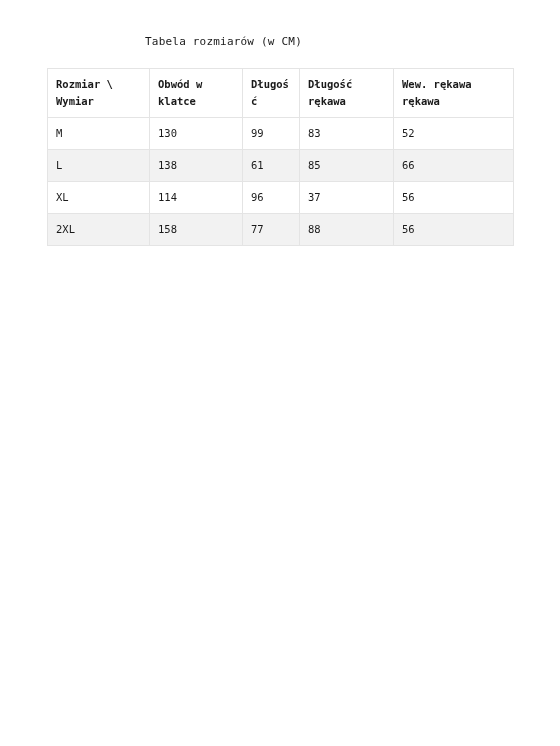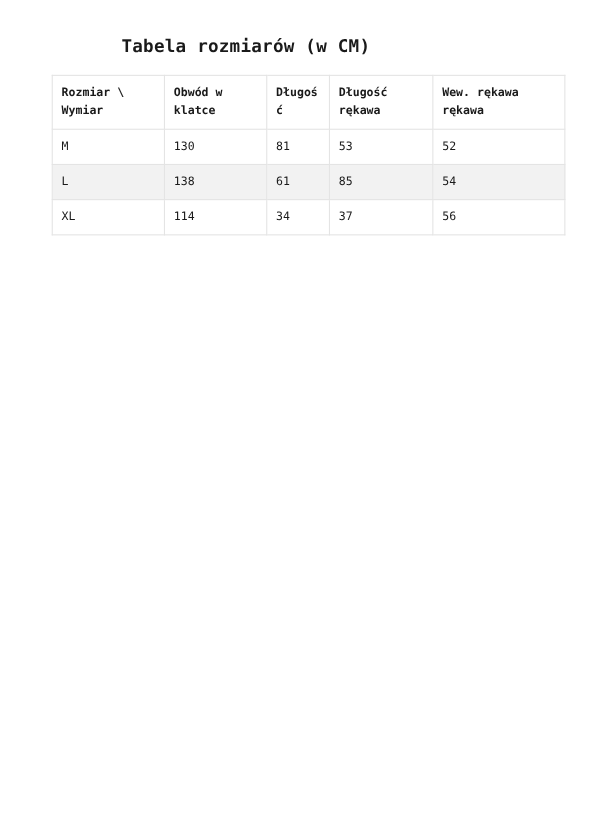--- a/index.html
+++ b/index.html
@@ -20,22 +20,22 @@
     height: 746px;
     box-sizing: border-box;
   }
   .title {
     position: absolute;
     left: 0;
     top: 33px;
     width: 447px;
     text-align: center;
     font-family: "DejaVu Sans Mono", "Liberation Mono", monospace;
-    font-size: 16px;
-    font-weight: bold;
+    font-size: 11px;
+    font-weight: normal;
     letter-spacing: 0.2px;
     color: #1a1a1a;
     line-height: 18px;
   }
   .table-wrap {
     position: absolute;
     left: 47px;
     top: 68px;
     width: 466px;
   }
@@ -100,35 +100,42 @@
           <th>Obwód w klatce</th>
           <th>Długość</th>
           <th>Długość rękawa</th>
           <th>Wew. rękawa rękawa</th>
         </tr>
       </thead>
       <tbody>
         <tr class="plain">
           <td>M</td>
           <td>130</td>
-          <td>81</td>
-          <td>53</td>
+          <td>99</td>
+          <td>83</td>
           <td>52</td>
         </tr>
         <tr class="stripe">
           <td>L</td>
           <td>138</td>
           <td>61</td>
           <td>85</td>
-          <td>54</td>
+          <td>66</td>
         </tr>
         <tr class="plain">
           <td>XL</td>
           <td>114</td>
-          <td>34</td>
+          <td>96</td>
           <td>37</td>
+          <td>56</td>
+        </tr>
+        <tr class="stripe">
+          <td>2XL</td>
+          <td>158</td>
+          <td>77</td>
+          <td>88</td>
           <td>56</td>
         </tr>
       </tbody>
     </table>
   </div>
 
 </div>
 
 </body></html>

